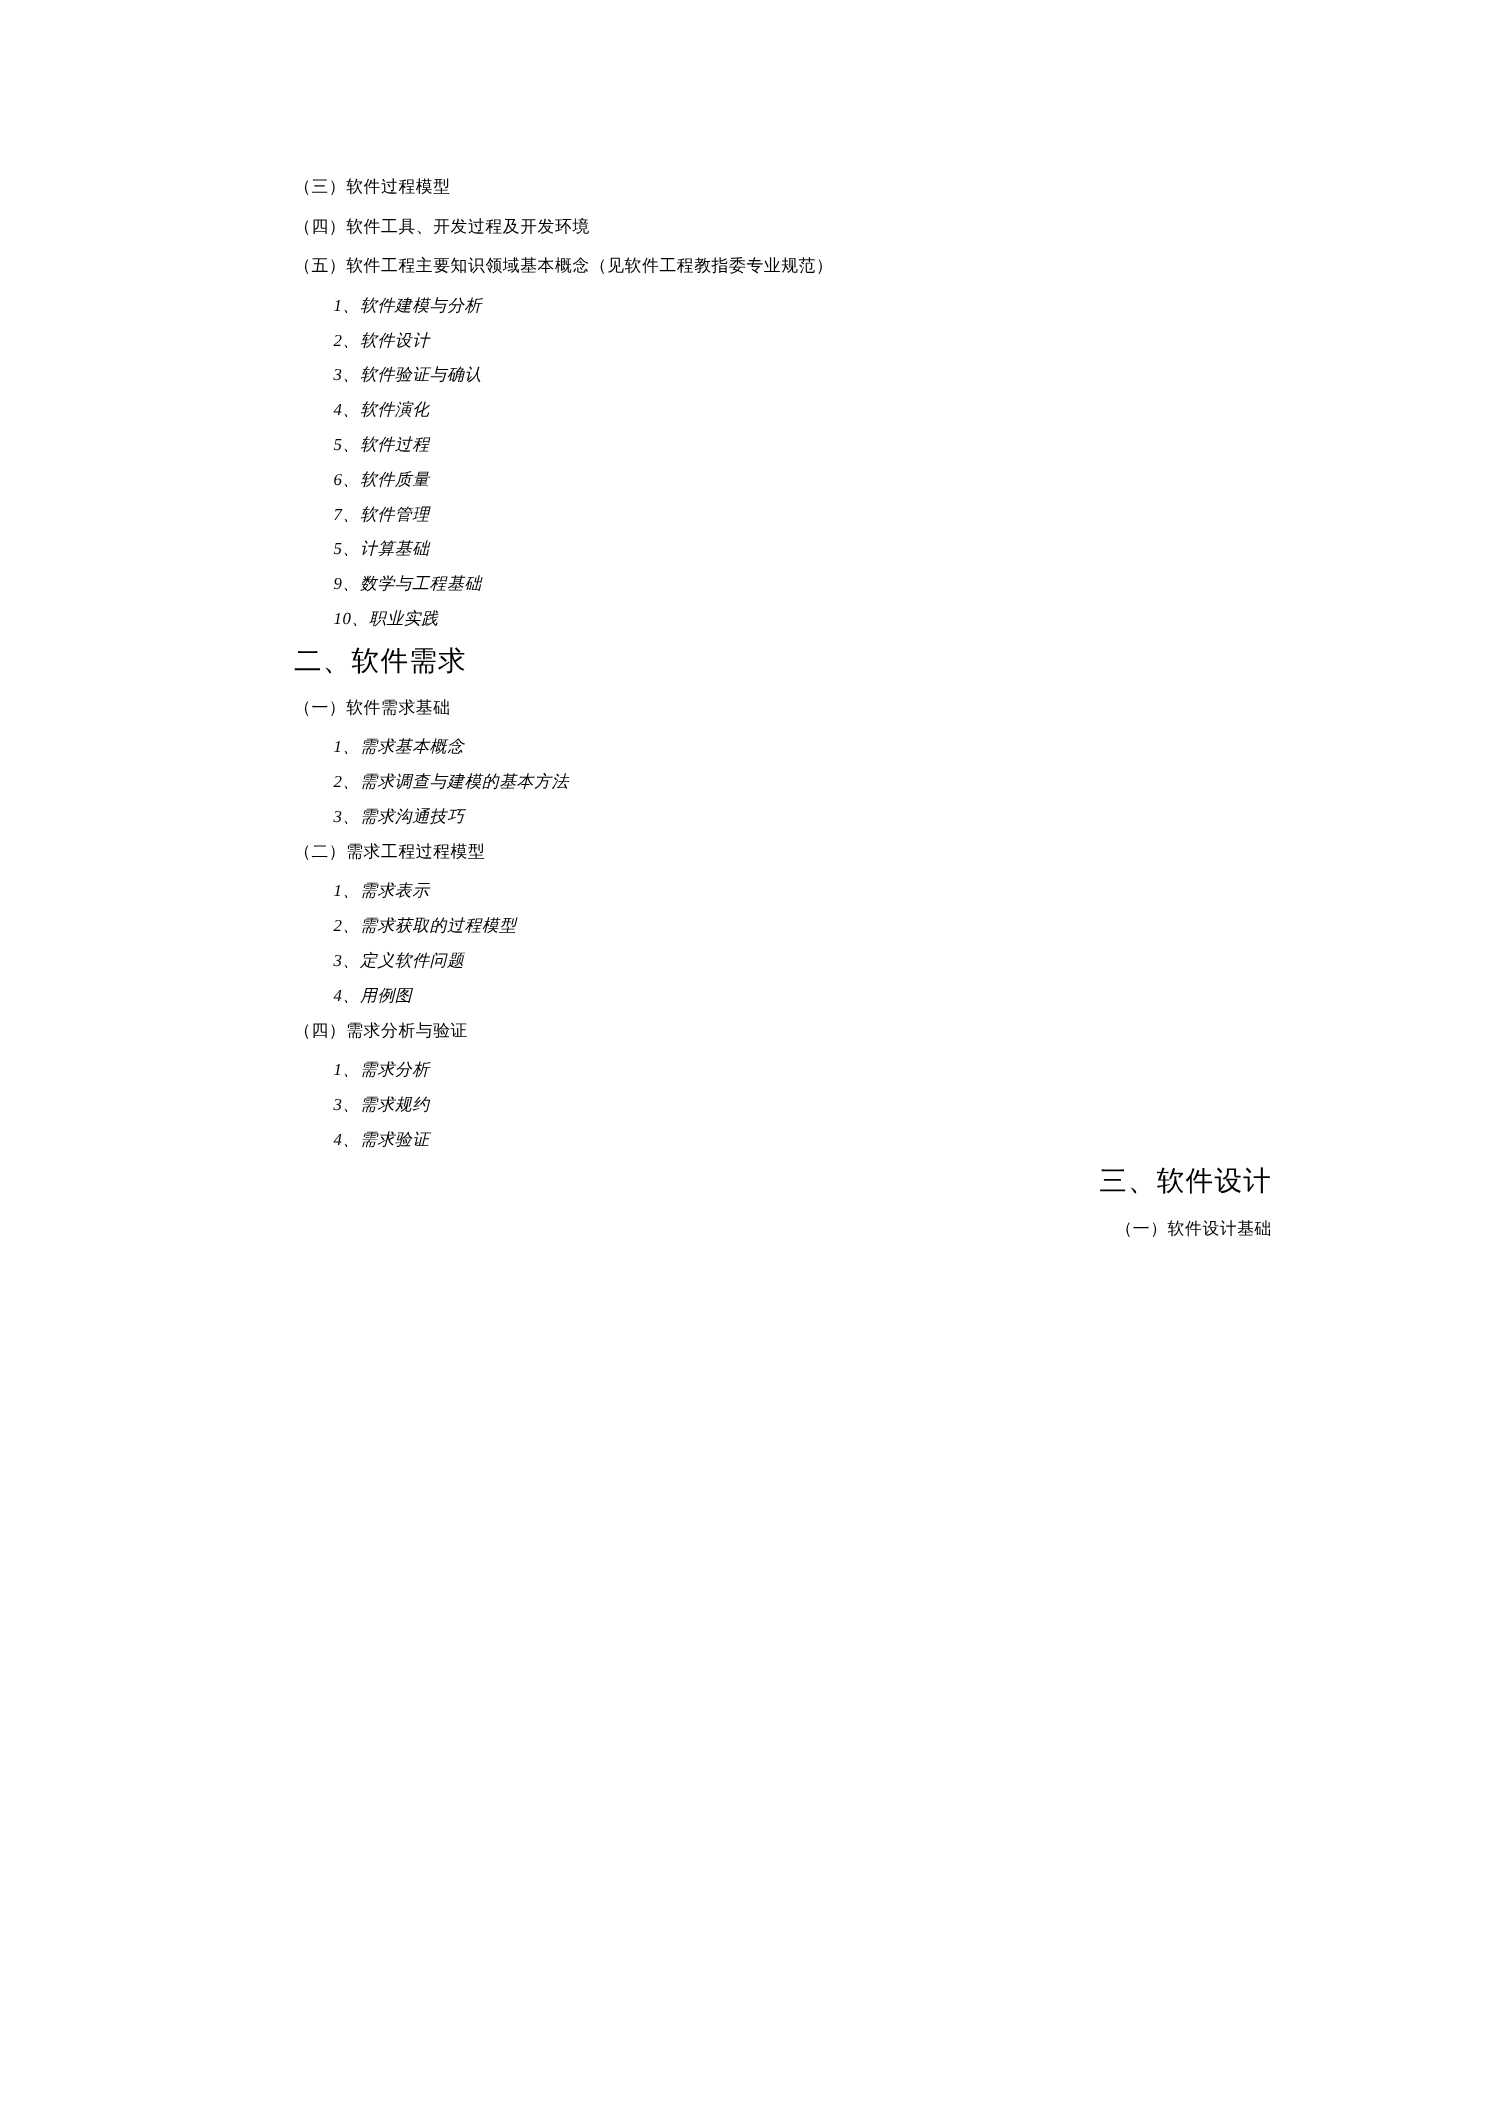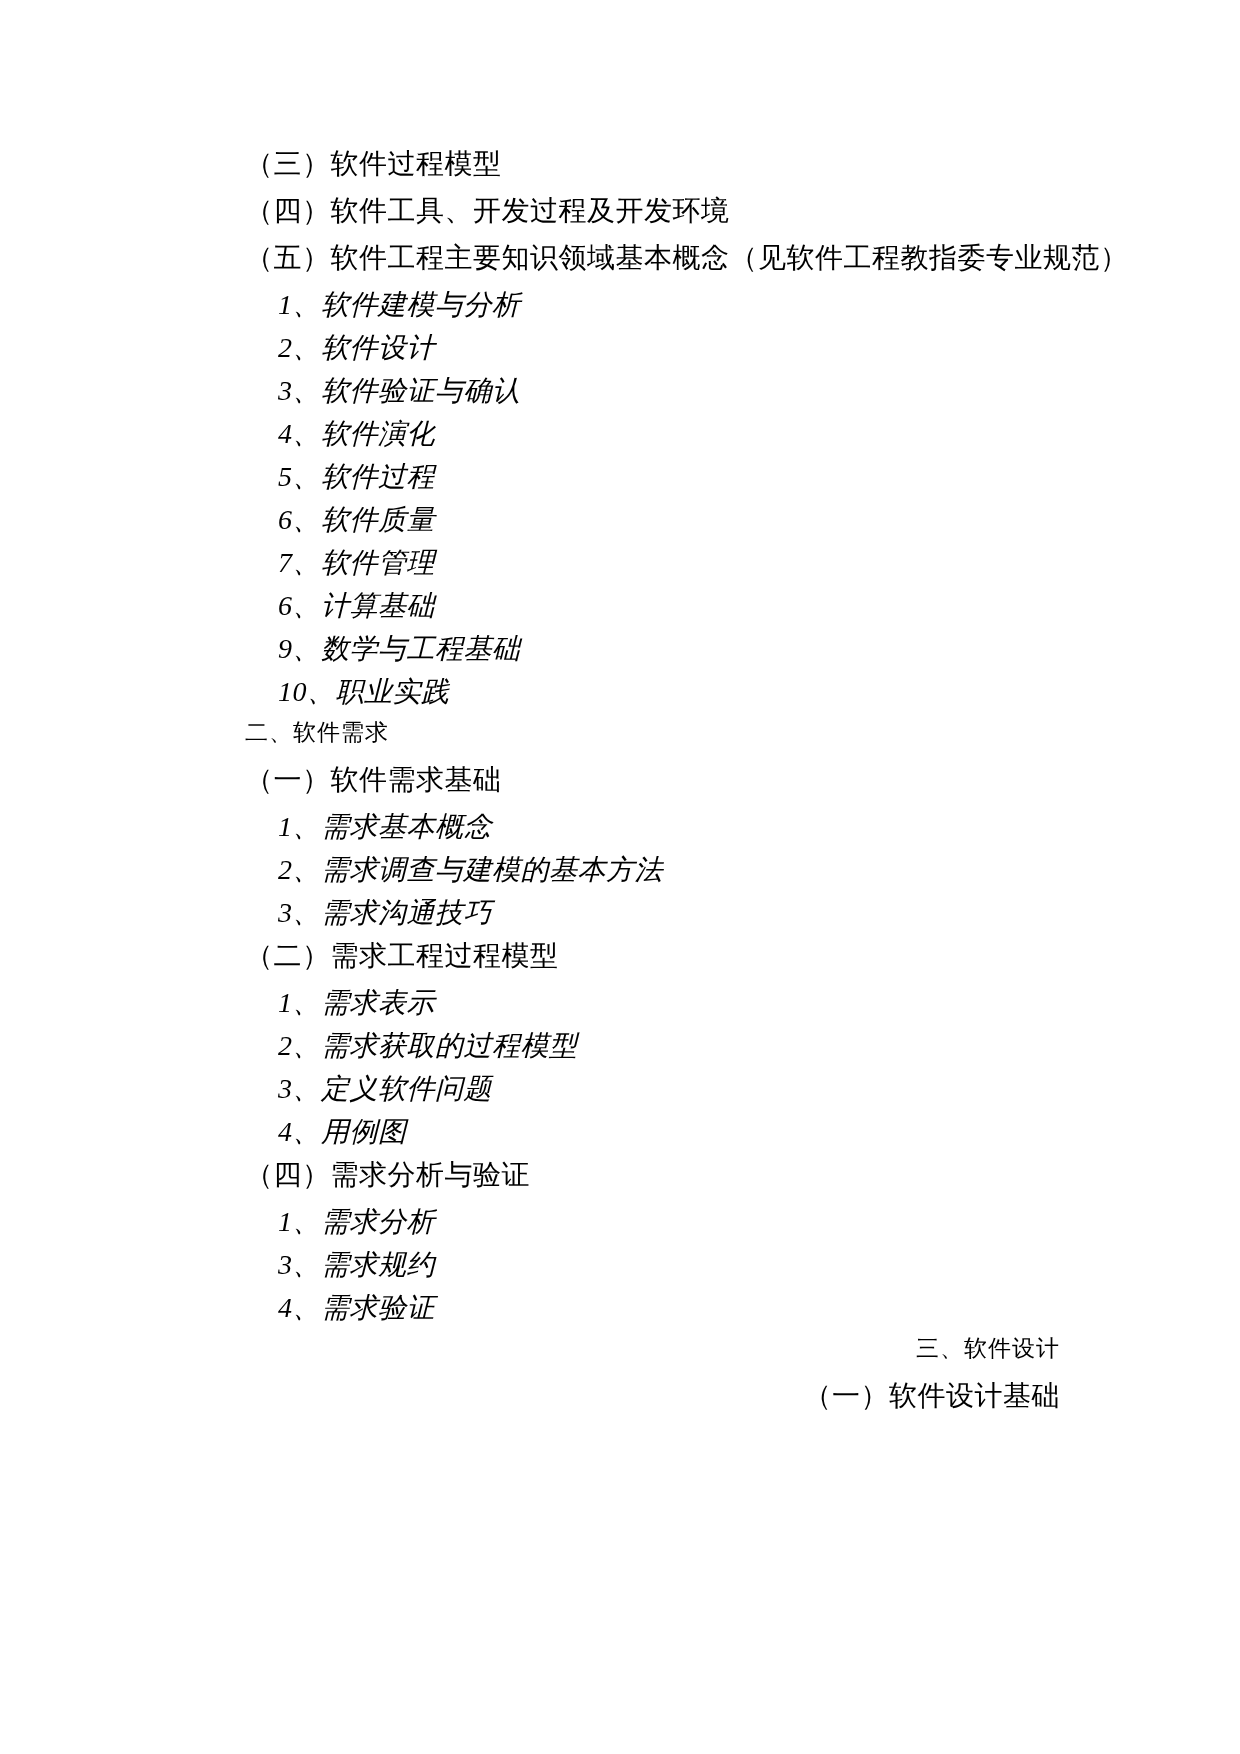--- a/index.html
+++ b/index.html
@@ -14,21 +14,21 @@
     color: #000000;
     position: relative;
   }
   .page {
     box-sizing: border-box;
     width: 1240px;
     height: 1754px;
     padding: 150px 180px 120px 245px;
   }
   .doc-line {
-    font-size: 28px;
+    font-size: 14px;
     line-height: 1.0;
     white-space: pre;
     letter-spacing: 0.5px;
   }
   
   .lvl1 {
     margin: 0 0 19px 0;
     padding: 0;
   }
   
@@ -71,21 +71,21 @@
     <p class="doc-line lvl1">（五）软件工程主要知识领域基本概念（见软件工程教指委专业规范）</p>
 
     <div class="sub-group">
       <p class="doc-line lvl2">1、软件建模与分析</p>
       <p class="doc-line lvl2">2、软件设计</p>
       <p class="doc-line lvl2">3、软件验证与确认</p>
       <p class="doc-line lvl2">4、软件演化</p>
       <p class="doc-line lvl2">5、软件过程</p>
       <p class="doc-line lvl2">6、软件质量</p>
       <p class="doc-line lvl2">7、软件管理</p>
-      <p class="doc-line lvl2">6、计算基础</p>
+      <p class="doc-line lvl2">5、计算基础</p>
       <p class="doc-line lvl2">9、数学与工程基础</p>
       <p class="doc-line lvl2">10、职业实践</p>
     </div>
   </div>
 
   <div class="block gap-before-heading">
     <p class="doc-line heading">二、软件需求</p>
 
     <p class="doc-line lvl1">（一）软件需求基础</p>
     <div class="sub-group">

